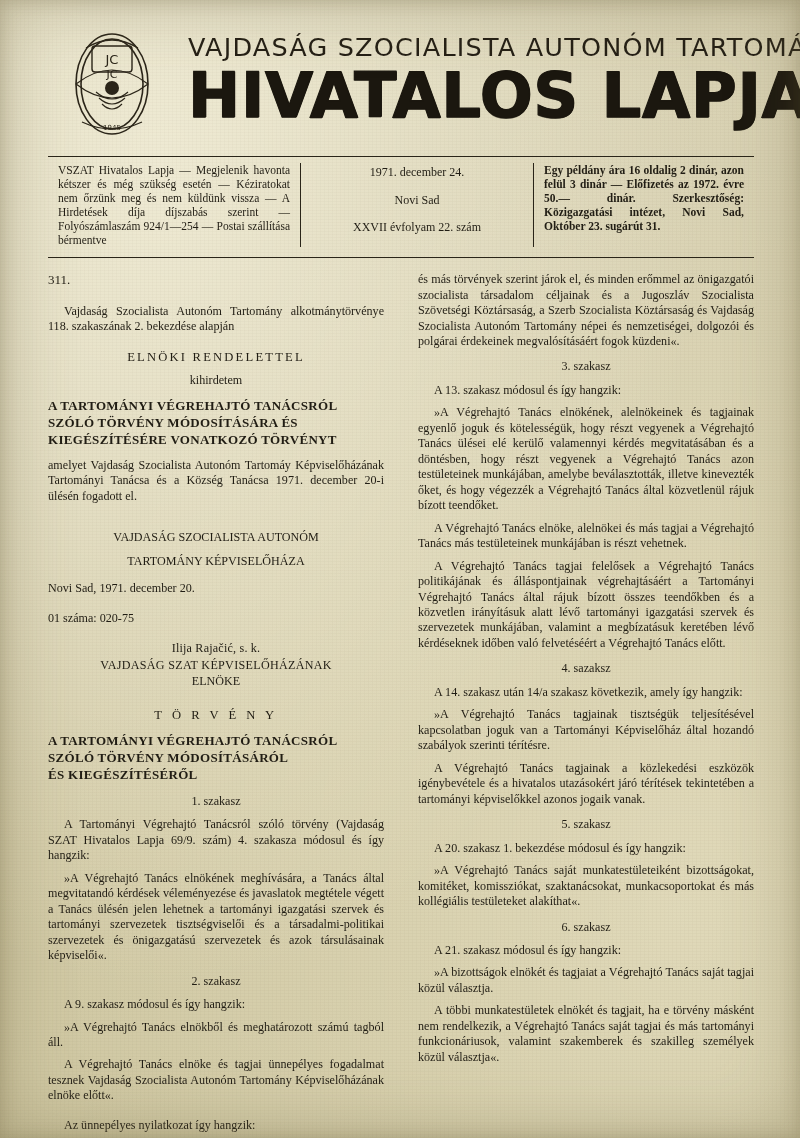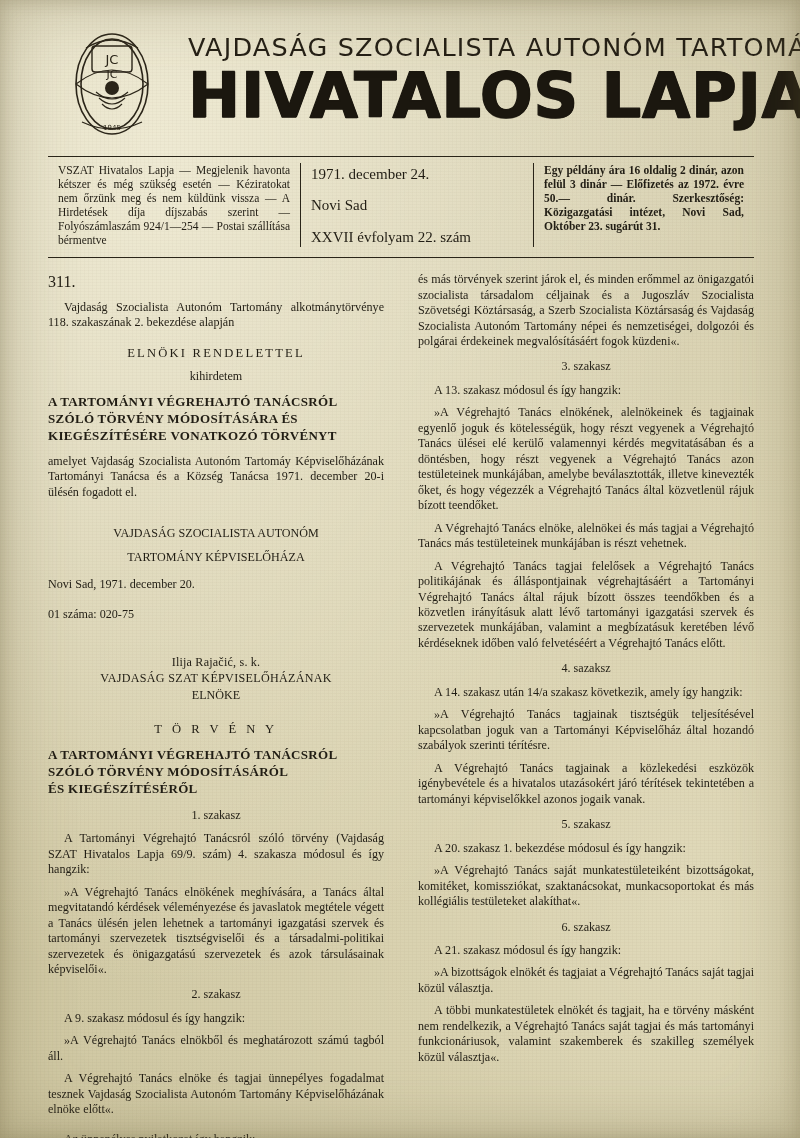--- a/index.html
+++ b/index.html
@@ -105,23 +105,23 @@
   .infobar .col {
     padding: 0 10px;
   }
   .infobar .col.left {
     width: 232px;
     text-align: justify;
     border-right: 1.2px solid #2a2519;
   }
   .infobar .col.mid {
     width: 212px;
-    text-align: left;
+    text-align: center;
     border-right: 1.2px solid #2a2519;
-    font-size: 15px;
+    font-size: 12px;
   }
   .infobar .col.right {
     flex: 1;
     text-align: justify;
     font-size: 11.5px;
     font-weight: bold;
   }
   .infobar .mid .line { margin-top: 2px; }
   .infobar .mid .line.l1 { margin-top: 2px; }
   .infobar .mid .line.l2 { margin-top: 13px; }
@@ -139,23 +139,23 @@
     text-align: justify;
   }
   .col-body.first { margin-right: 34px; }
 
   p { margin: 0 0 0 0; }
   .p { margin-bottom: 7px; text-indent: 16px; }
   .p.noind { text-indent: 0; }
   .p.quote { text-indent: 16px; }
 
   .item-num {
-    font-size: 16px;
+    font-size: 13px;
     font-weight: 400;
-    margin-bottom: 7px;
+    margin-bottom: 15px;
   }
   .center { text-align: center; text-indent: 0; }
   .caps-sp {
     text-align: center;
     letter-spacing: 2.2px;
     font-size: 12.6px;
     margin: 14px 0 8px 0;
   }
   .bold-center {
     text-align: left;
@@ -166,21 +166,21 @@
     margin: 10px 0 9px 0;
   }
   .sect-head {
     text-align: center;
     margin: 12px 0 8px 0;
     font-size: 12.1px;
   }
   .sign {
     text-align: center;
     line-height: 1.35;
-    margin-top: 32px;
+    margin-top: 14px;
     font-size: 12.1px;
   }
   .sign .name { letter-spacing: 0.2px; }
   .sign .org { letter-spacing: 0.3px; }
   .spaced-title {
     text-align: center;
     letter-spacing: 3.5px;
     font-size: 12.6px;
     margin: 18px 0 10px 0;
   }

